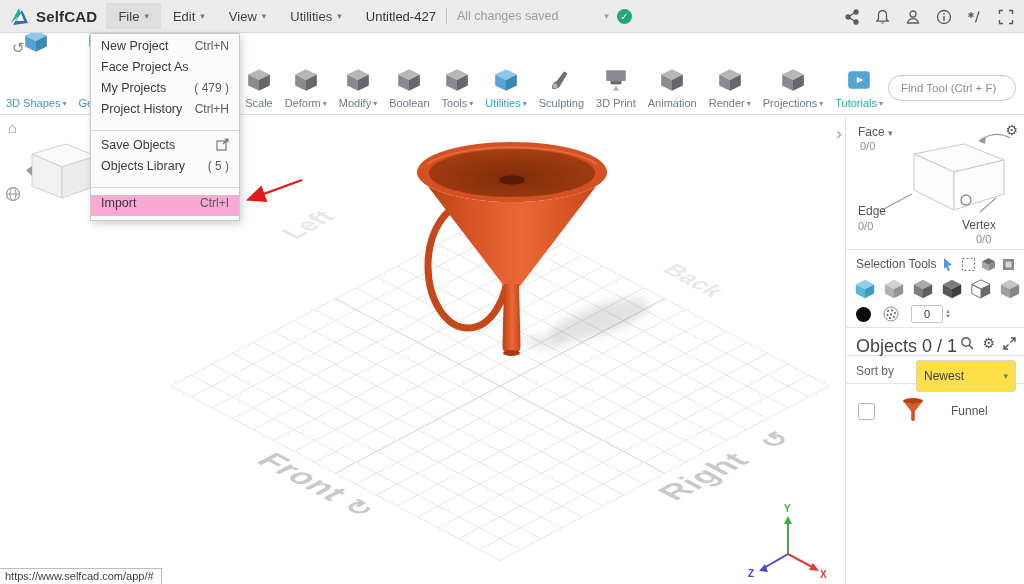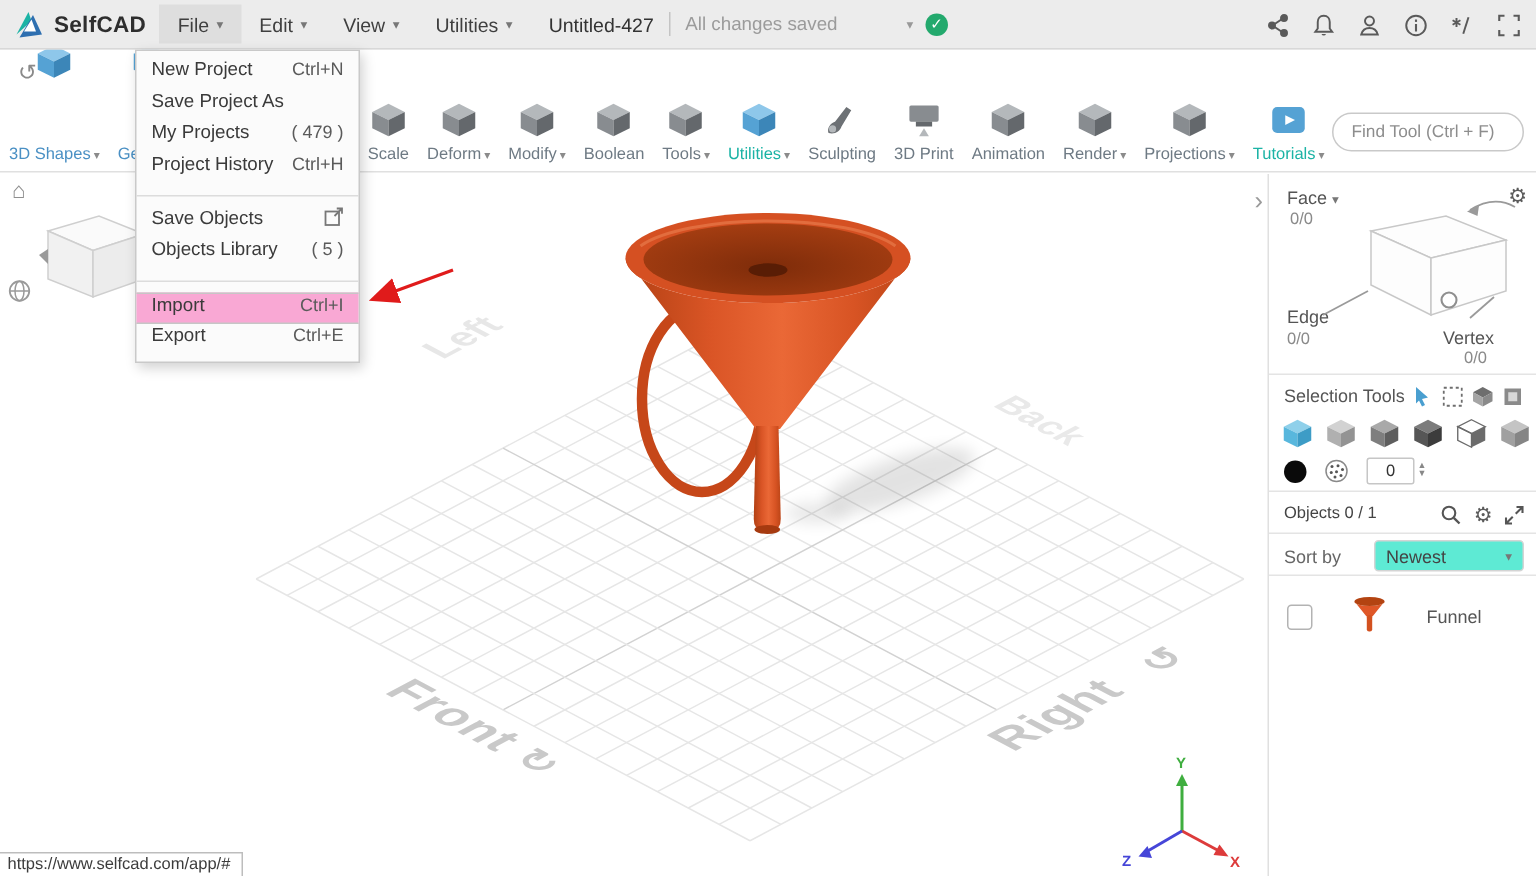--- a/index.html
+++ b/index.html
@@ -80,27 +80,27 @@
   .st-head { position:absolute; left:10px; top:7px; }
   .st-icons { position:absolute; right:8px; top:7px; display:flex; gap:5px; }
   .cubes-row { position:absolute; left:8px; top:28px; display:flex; gap:7px; }
   .cubes-row svg { width:22px; height:22px; }
   .circ-row { position:absolute; left:10px; top:55px; display:flex; align-items:center; gap:12px; }
   .black-dot { width:15px; height:15px; border-radius:50%; background:#0a0a0a; }
   .num-box { width:32px; height:18px; border:1px solid #c6c6c6; border-radius:2px; font-size:11px;
     color:#333; text-align:center; display:flex; align-items:center; justify-content:center; position:relative; }
   .stepper { display:flex; flex-direction:column; font-size:6px; color:#888; line-height:5px; margin-left:2px; }
   .obj-head { height:28px; }
-  .obj-head .small-lbl { position:absolute; left:10px; top:8px; font-size:11px; color:#444; }
+  .obj-head .small-lbl { position:absolute; left:10px; top:8px; font-size:18px; color:#444; }
   .oh-icons { position:absolute; right:8px; top:7px; display:flex; align-items:center; gap:8px; }
   .sort-row { height:28px; }
   .sort-row .small-lbl { position:absolute; left:10px; top:8px; color:#666; }
-  .sort-dd { position:absolute; right:8px; top:4px; width:100px; height:21px; border:1px solid #d4d4d4;
+  .sort-dd { position:absolute; right:8px; top:4px; width:100px; height:32px; border:1px solid #d4d4d4;
     border-radius:3px; display:flex; align-items:center; justify-content:space-between; padding:0 7px;
-    font-size:12px; color:#444; background:#5eead4; }
+    font-size:12px; color:#444; background:#fde047; }
   .obj-list { border-bottom:none; }
   .obj-row { display:flex; align-items:center; gap:26px; padding:14px 0 14px 12px; }
   .cbx { width:17px; height:17px; border:1px solid #b3b3b3; border-radius:3px; background:#fff; }
   .obj-name { font-size:12px; color:#555; }
 
   
   .statusbar { position:absolute; left:0; bottom:0; background:#fff; border:1px solid #bdbdbd;
     border-left:none; border-bottom:none; padding:1px 7px 2px 5px; font-size:11px; color:#3c3c3c; z-index:70; }
 </style>
 </head>
@@ -349,21 +349,21 @@
 
   <input class="find-tool" placeholder="Find Tool (Ctrl + F)" style="">
 </div>
 
 <div class="menu-pop">
   <div class="mi">
     <span>New Project</span>
       <span class="sc">Ctrl+N</span>
   </div>
   <div class="mi">
-    <span>Save Project As</span>
+    <span>Face Project As</span>
       <span class="sc"></span>
   </div>
   <div class="mi">
     <span>My Projects</span>
       <span class="sc">( 479 )</span>
   </div>
   <div class="mi">
     <span>Project History</span>
       <span class="sc">Ctrl+H</span>
   </div>
@@ -376,24 +376,20 @@
       </svg>
   </div>
   <div class="mi">
     <span>Objects Library</span>
       <span class="sc">( 5 )</span>
   </div>
   <div class="mdiv"></div>
   <div class="mi highlight">
     <span>Import</span>
       <span class="sc">Ctrl+I</span>
-  </div>
-  <div class="mi">
-    <span>Export</span>
-      <span class="sc">Ctrl+E</span>
   </div>
 </div>
 
 <svg class="red-arrow" width="84" height="44">
   <defs>
       <marker id="redhead" markerWidth="9" markerHeight="8" refX="7" refY="4" orient="auto">
     <polygon points="0,0 9,4 0,8" fill="#e01b1b"></polygon>
       </marker>
     </defs>
   <line x1="72" y1="12" x2="20" y2="31" stroke="#e01b1b" stroke-width="2.2" marker-end="url(#redhead)"></line>

